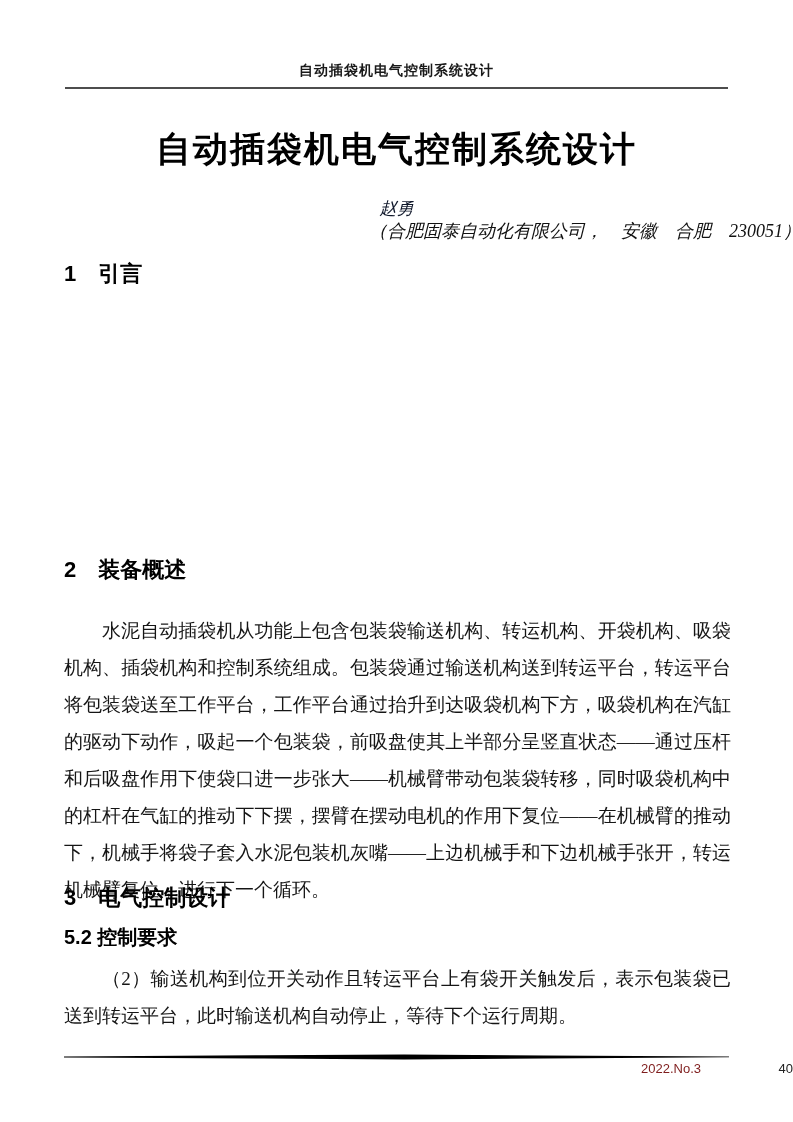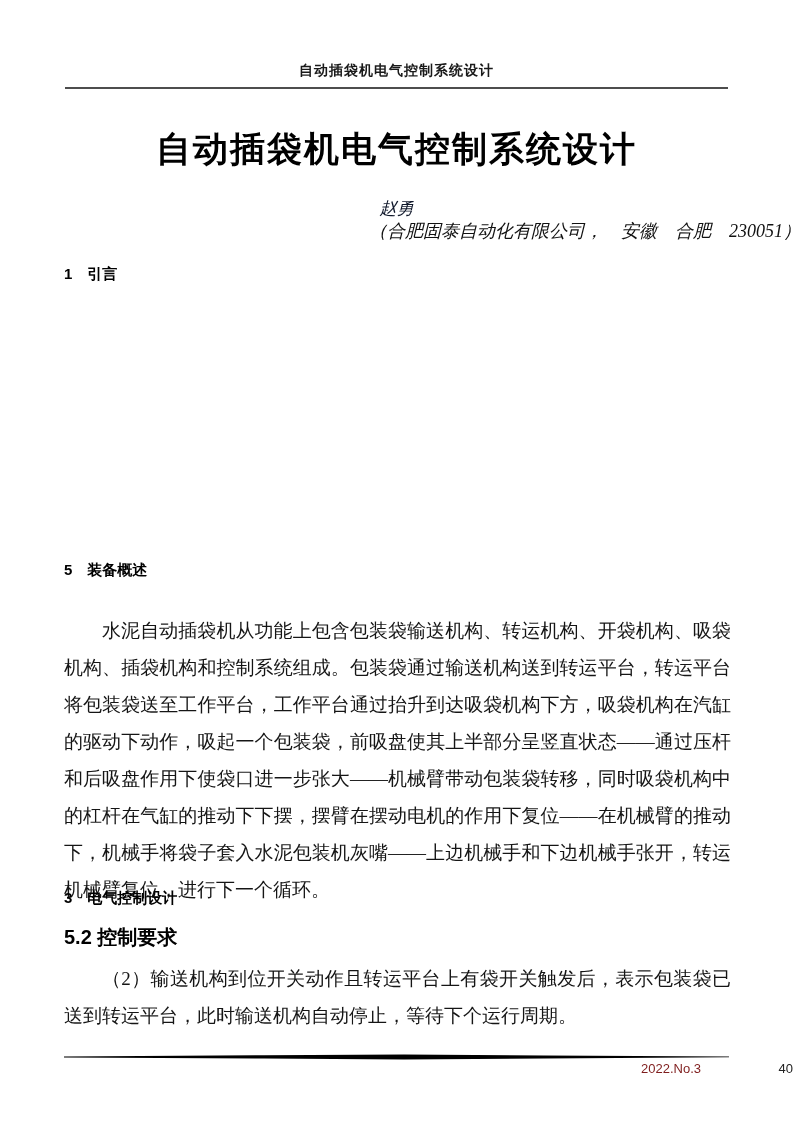--- a/index.html
+++ b/index.html
@@ -52,21 +52,21 @@
     text-align: right;
     font-size: 18px;
     font-style: italic;
     color: #111111;
   }
   .sec-heading {
     position: absolute;
     left: 64px; width: 667px;
     font-family: "Liberation Sans", "DejaVu Sans", sans-serif;
     font-weight: 700;
-    font-size: 15px;
+    font-size: 22px;
     line-height: 28px;
     color: #000000;
   }
   .para {
     position: absolute;
     left: 64px; width: 667px;
     font-size: 19px;
     line-height: 37px;
     text-align: justify;
     text-indent: 38px;
@@ -110,21 +110,21 @@
 
   <div class="doc-title">自动插袋机电气控制系统设计</div>
 
   <div class="author">赵勇</div>
 
   <div class="affiliation">（合肥固泰自动化有限公司，　安徽　合肥　230051）</div>
 
   <div class="sec-heading h1-intro">1　引言</div>
 
 
-  <div class="sec-heading h2-equip">5　装备概述</div>
+  <div class="sec-heading h2-equip">2　装备概述</div>
 
   <div class="para p-equip">水泥自动插袋机从功能上包含包装袋输送机构、转运机构、开袋机构、吸袋机构、插袋机构和控制系统组成。包装袋通过输送机构送到转运平台，转运平台将包装袋送至工作平台，工作平台通过抬升到达吸袋机构下方，吸袋机构在汽缸的驱动下动作，吸起一个包装袋，前吸盘使其上半部分呈竖直状态——通过压杆和后吸盘作用下使袋口进一步张大——机械臂带动包装袋转移，同时吸袋机构中的杠杆在气缸的推动下下摆，摆臂在摆动电机的作用下复位——在机械臂的推动下，机械手将袋子套入水泥包装机灰嘴——上边机械手和下边机械手张开，转运机械臂复位，进行下一个循环。</div>
 
   <div class="sec-heading h3-elec">3　电气控制设计</div>
 
   <div class="sec-heading h31-ctrl">5.2 控制要求</div>
 
   <div class="para p-ctrl">（2）输送机构到位开关动作且转运平台上有袋开关触发后，表示包装袋已送到转运平台，此时输送机构自动停止，等待下个运行周期。</div>
 
   <svg class="footer-rule" viewBox="0 0 665 6" preserveAspectRatio="none">

